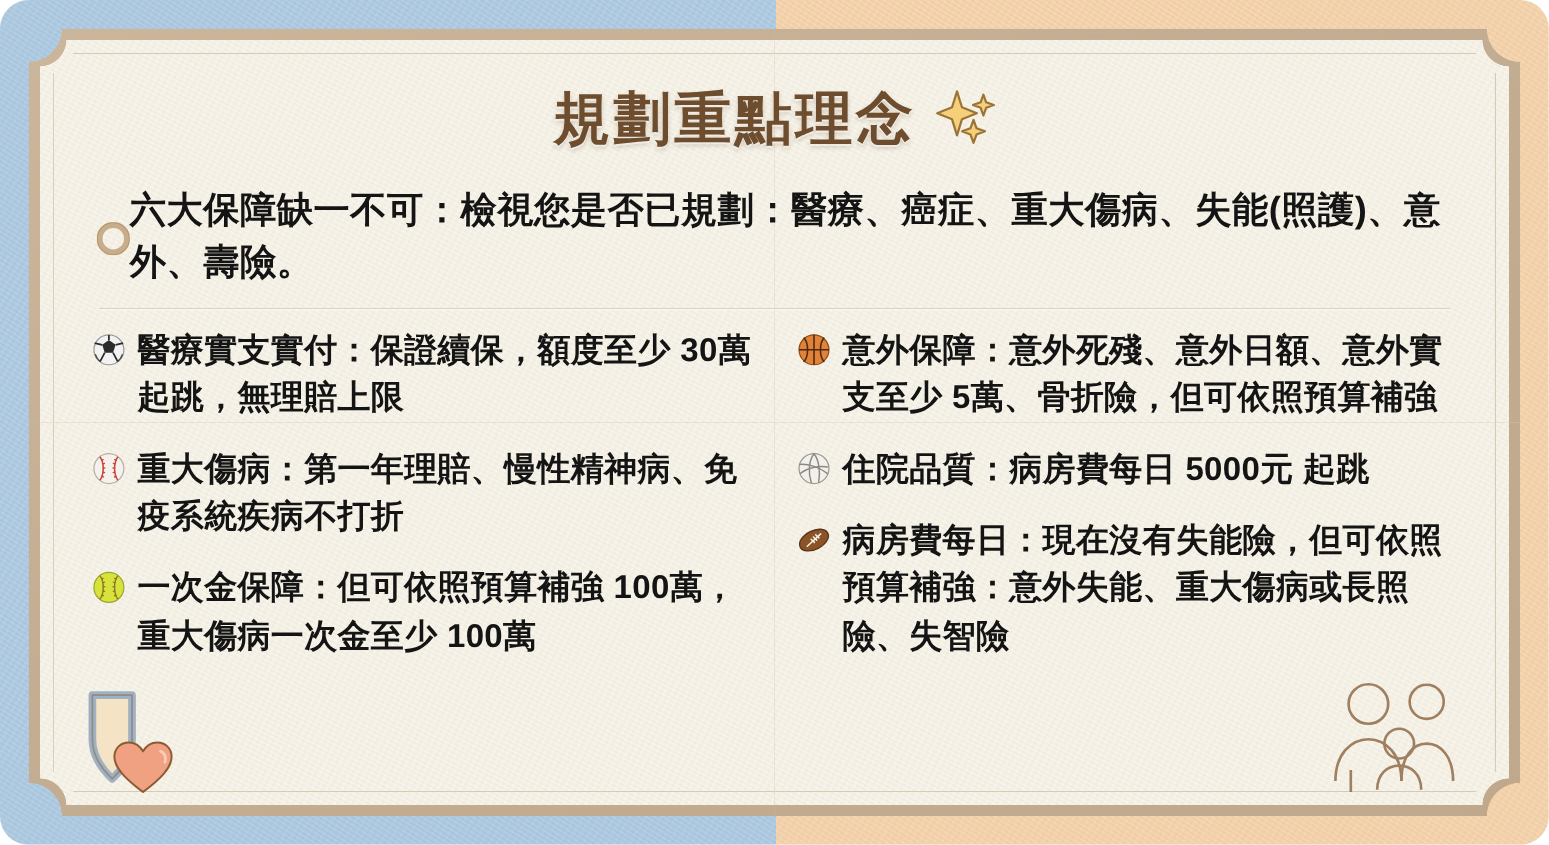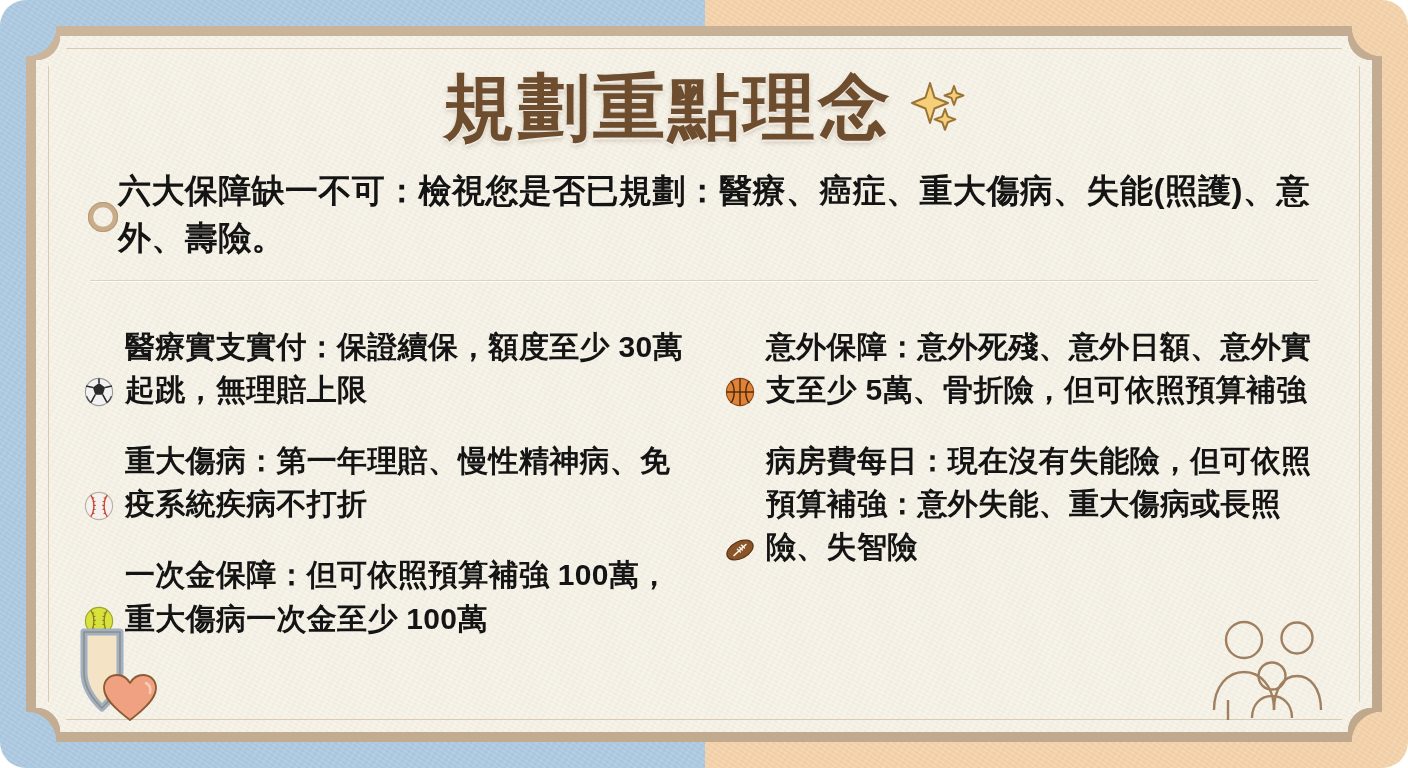--- a/index.html
+++ b/index.html
@@ -102,21 +102,21 @@
     left:0; top:0; right:0; bottom:0;
     padding:36px 58px 0 58px;
   }
 
   .title-row{
     display:flex; align-items:center; justify-content:center;
     gap:16px;
     height:92px;
   }
   .title{
-    font-size:72px;
+    font-size:52px;
     font-weight:bold;
     color:#6d4d2d;
     letter-spacing:3px;
     text-shadow:0 2px 0 rgba(255,255,255,.55), 0 3px 5px rgba(110,80,50,.28);
     white-space:nowrap;
   }
   .sparkle-icon{ display:block; }
 
   
   .hero{
@@ -145,24 +145,23 @@
   
   .cols{
     display:flex;
     gap:42px;
     align-items:flex-start;
   }
   .col{ flex:1 1 0; min-width:0; }
 
   .item{
     display:flex;
-    align-items:flex-end;
+    align-items:flex-start;
     gap:11px;
     margin-bottom:22px;
-    margin-top:28px;
   }
   .item:last-child{ margin-bottom:0; }
   .item-emoji{
     flex:0 0 auto;
     margin-top:6px;
   }
   .item-text{
     font-size:30px;
     font-weight:bold;
     color:#141414;
@@ -280,20 +279,34 @@
                   <path d="M16 1.5 L16 30.5"></path>
                   <path d="M1.5 16 L30.5 16"></path>
                   <path d="M6 4.2 C11 9 11 23 6 27.8"></path>
                   <path d="M26 4.2 C21 9 21 23 26 27.8"></path>
                 </g>
               </svg>
             </span>
             <div class="item-text">意外保障：意外死殘、意外日額、意外實支至少 5萬、骨折險，但可依照預算補強</div>
           </div>
 
+          <div class="item">
+            <span class="item-emoji">
+              <svg width="30" height="30" viewBox="0 0 32 32" aria-hidden="true">
+                <circle cx="16" cy="16" r="14.5" fill="#f2f0ec" stroke="#9f9a92" stroke-width="1.2"></circle>
+                <g stroke="#8e887f" stroke-width="1.4" fill="none">
+                  <path d="M16 1.6 C11 8 10 20 13.5 30.2"></path>
+                  <path d="M16 1.6 C20.5 7.2 22.5 18 20.5 29.6"></path>
+                  <path d="M1.8 12 C9 11 21 14 29.6 21.4"></path>
+                  <path d="M2.4 21 C9 15.6 21 12.4 30 14.6"></path>
+                </g>
+              </svg>
+            </span>
+            <div class="item-text">住院品質：病房費每日 5000元 起跳</div>
+          </div>
 
           <div class="item">
             <span class="item-emoji">
               <svg width="30" height="30" viewBox="0 0 32 32" aria-hidden="true">
                 <ellipse cx="16" cy="16" rx="15" ry="9" transform="rotate(-27 16 16)" fill="#8a5428" stroke="#5a3317" stroke-width="1.3"></ellipse>
                 <g stroke="#f6f1e6" stroke-width="1.5" fill="none" stroke-linecap="round">
                   <path d="M9.5 22 L22.5 10"></path>
                   <path d="M13.2 15.2 L16.4 18.2 M15.4 13 L18.6 16 M17.6 10.8 L20.8 13.8"></path>
                 </g>
               </svg>

